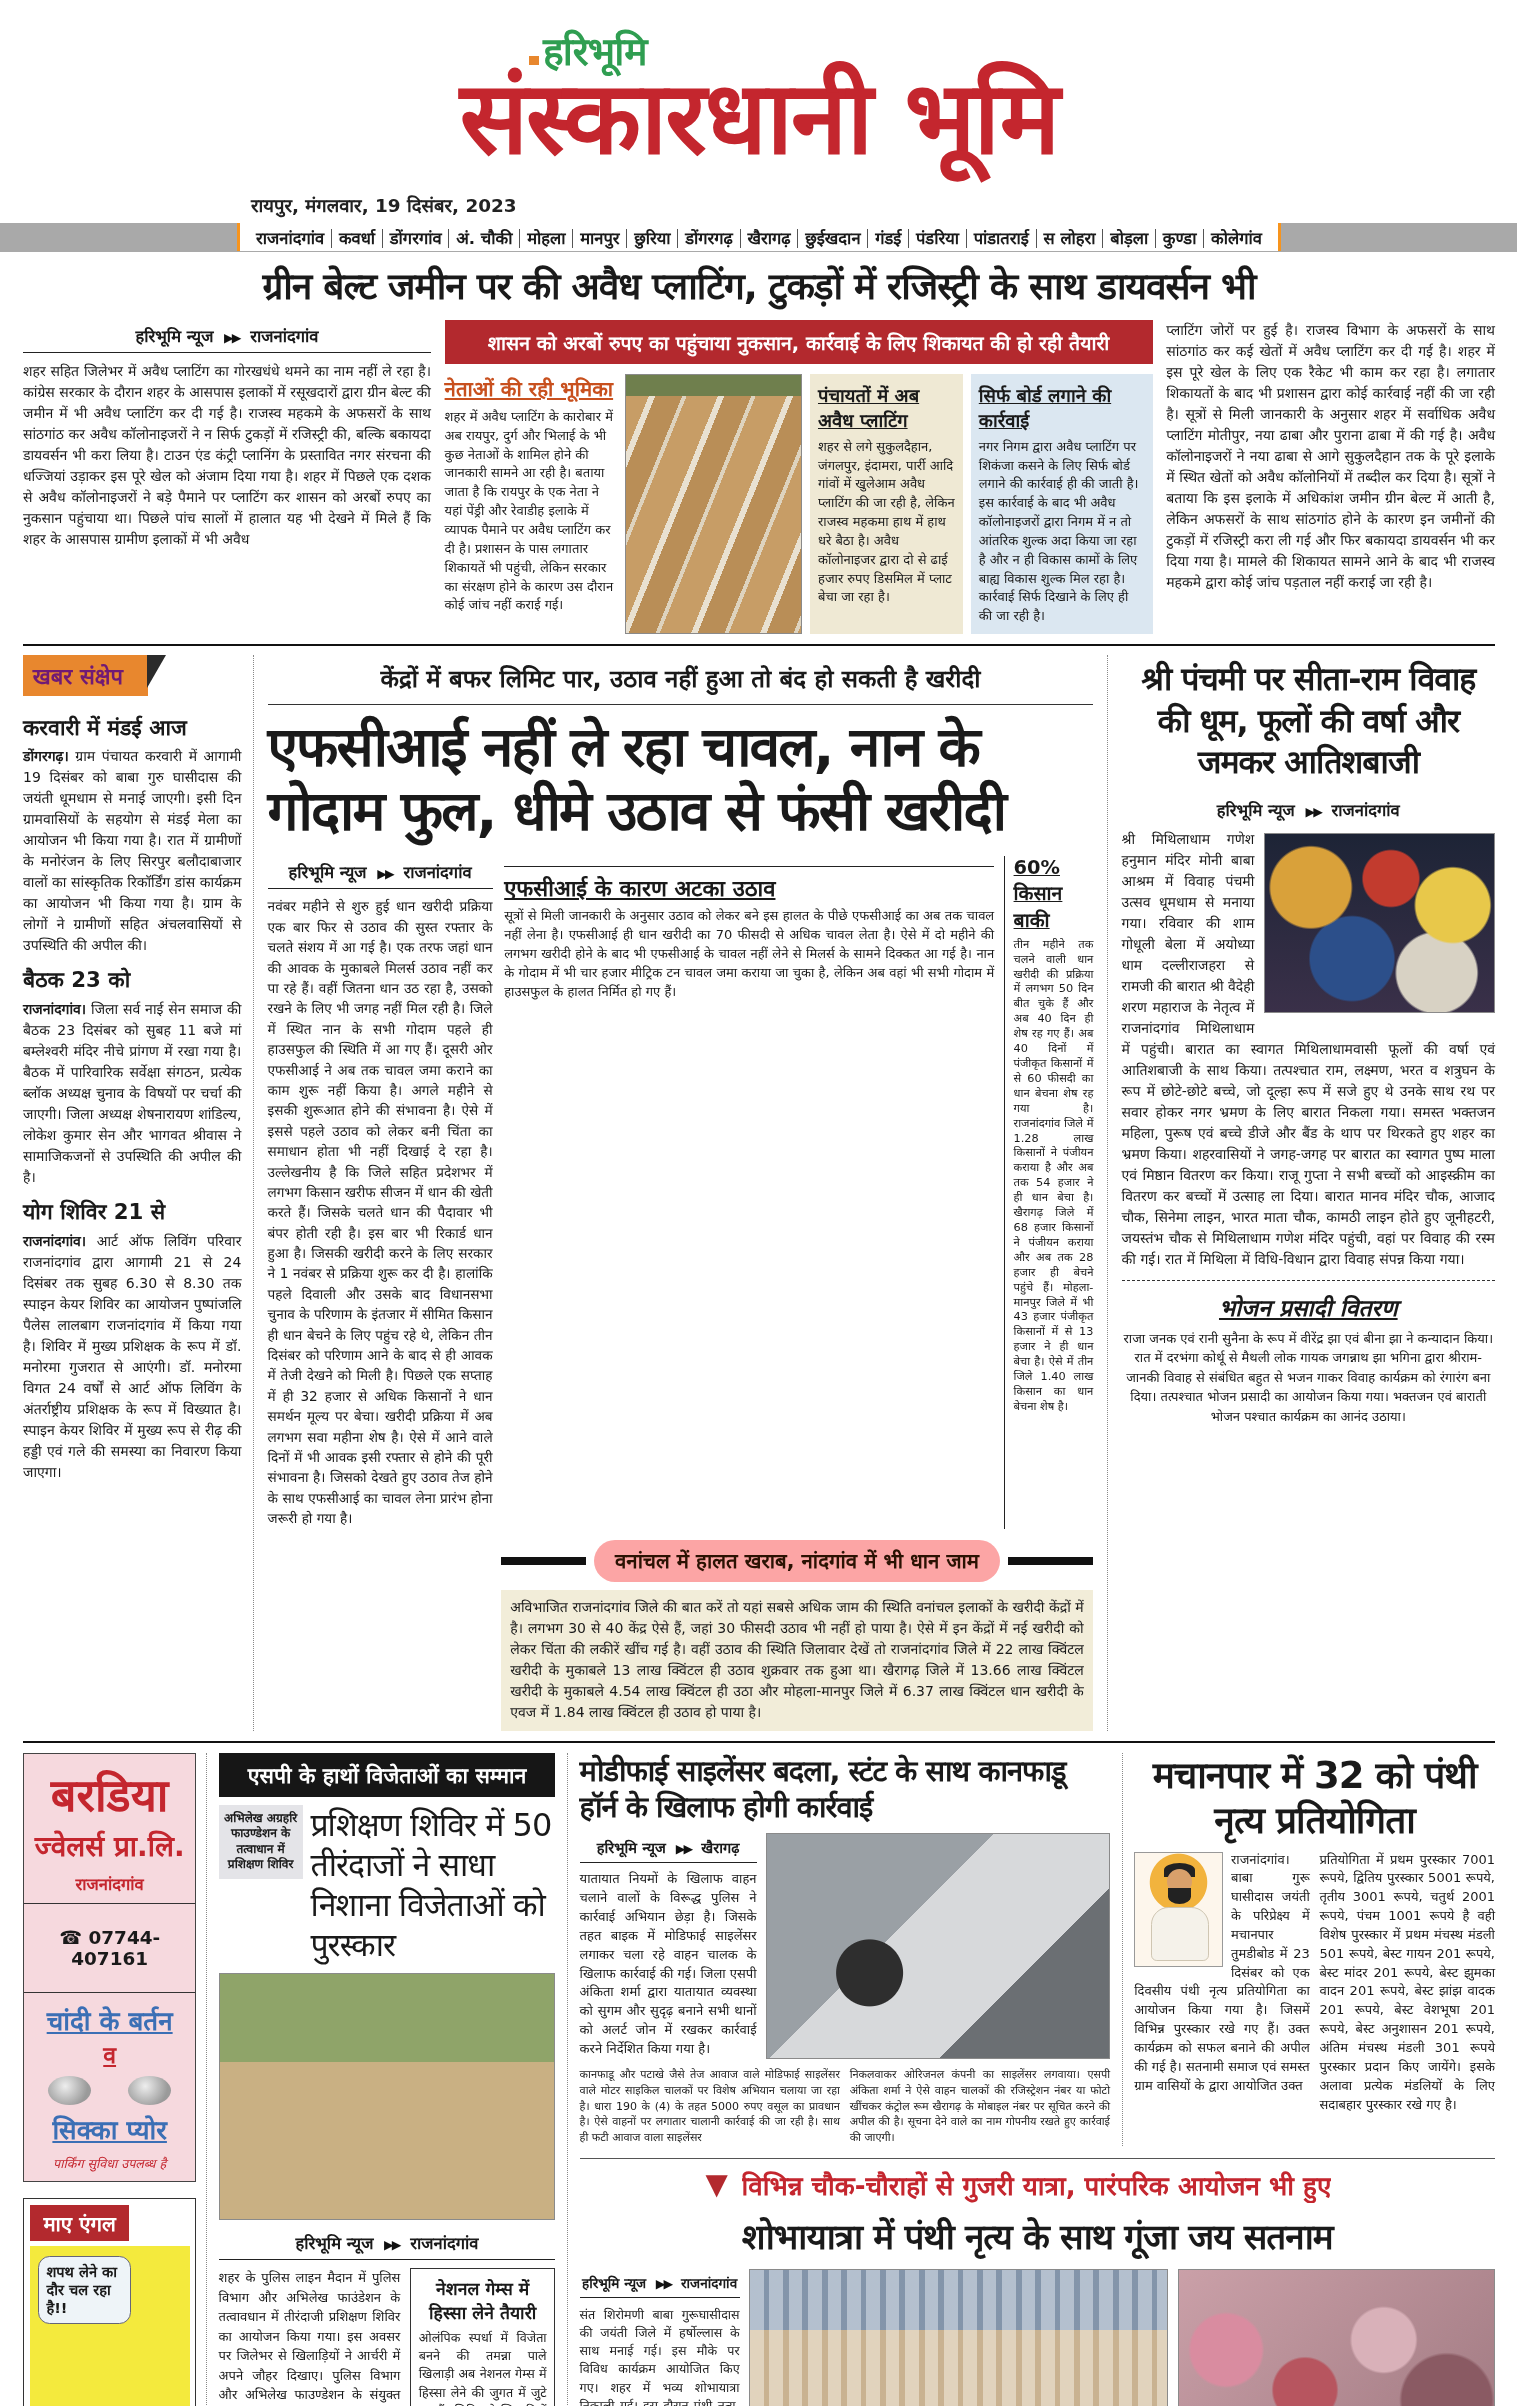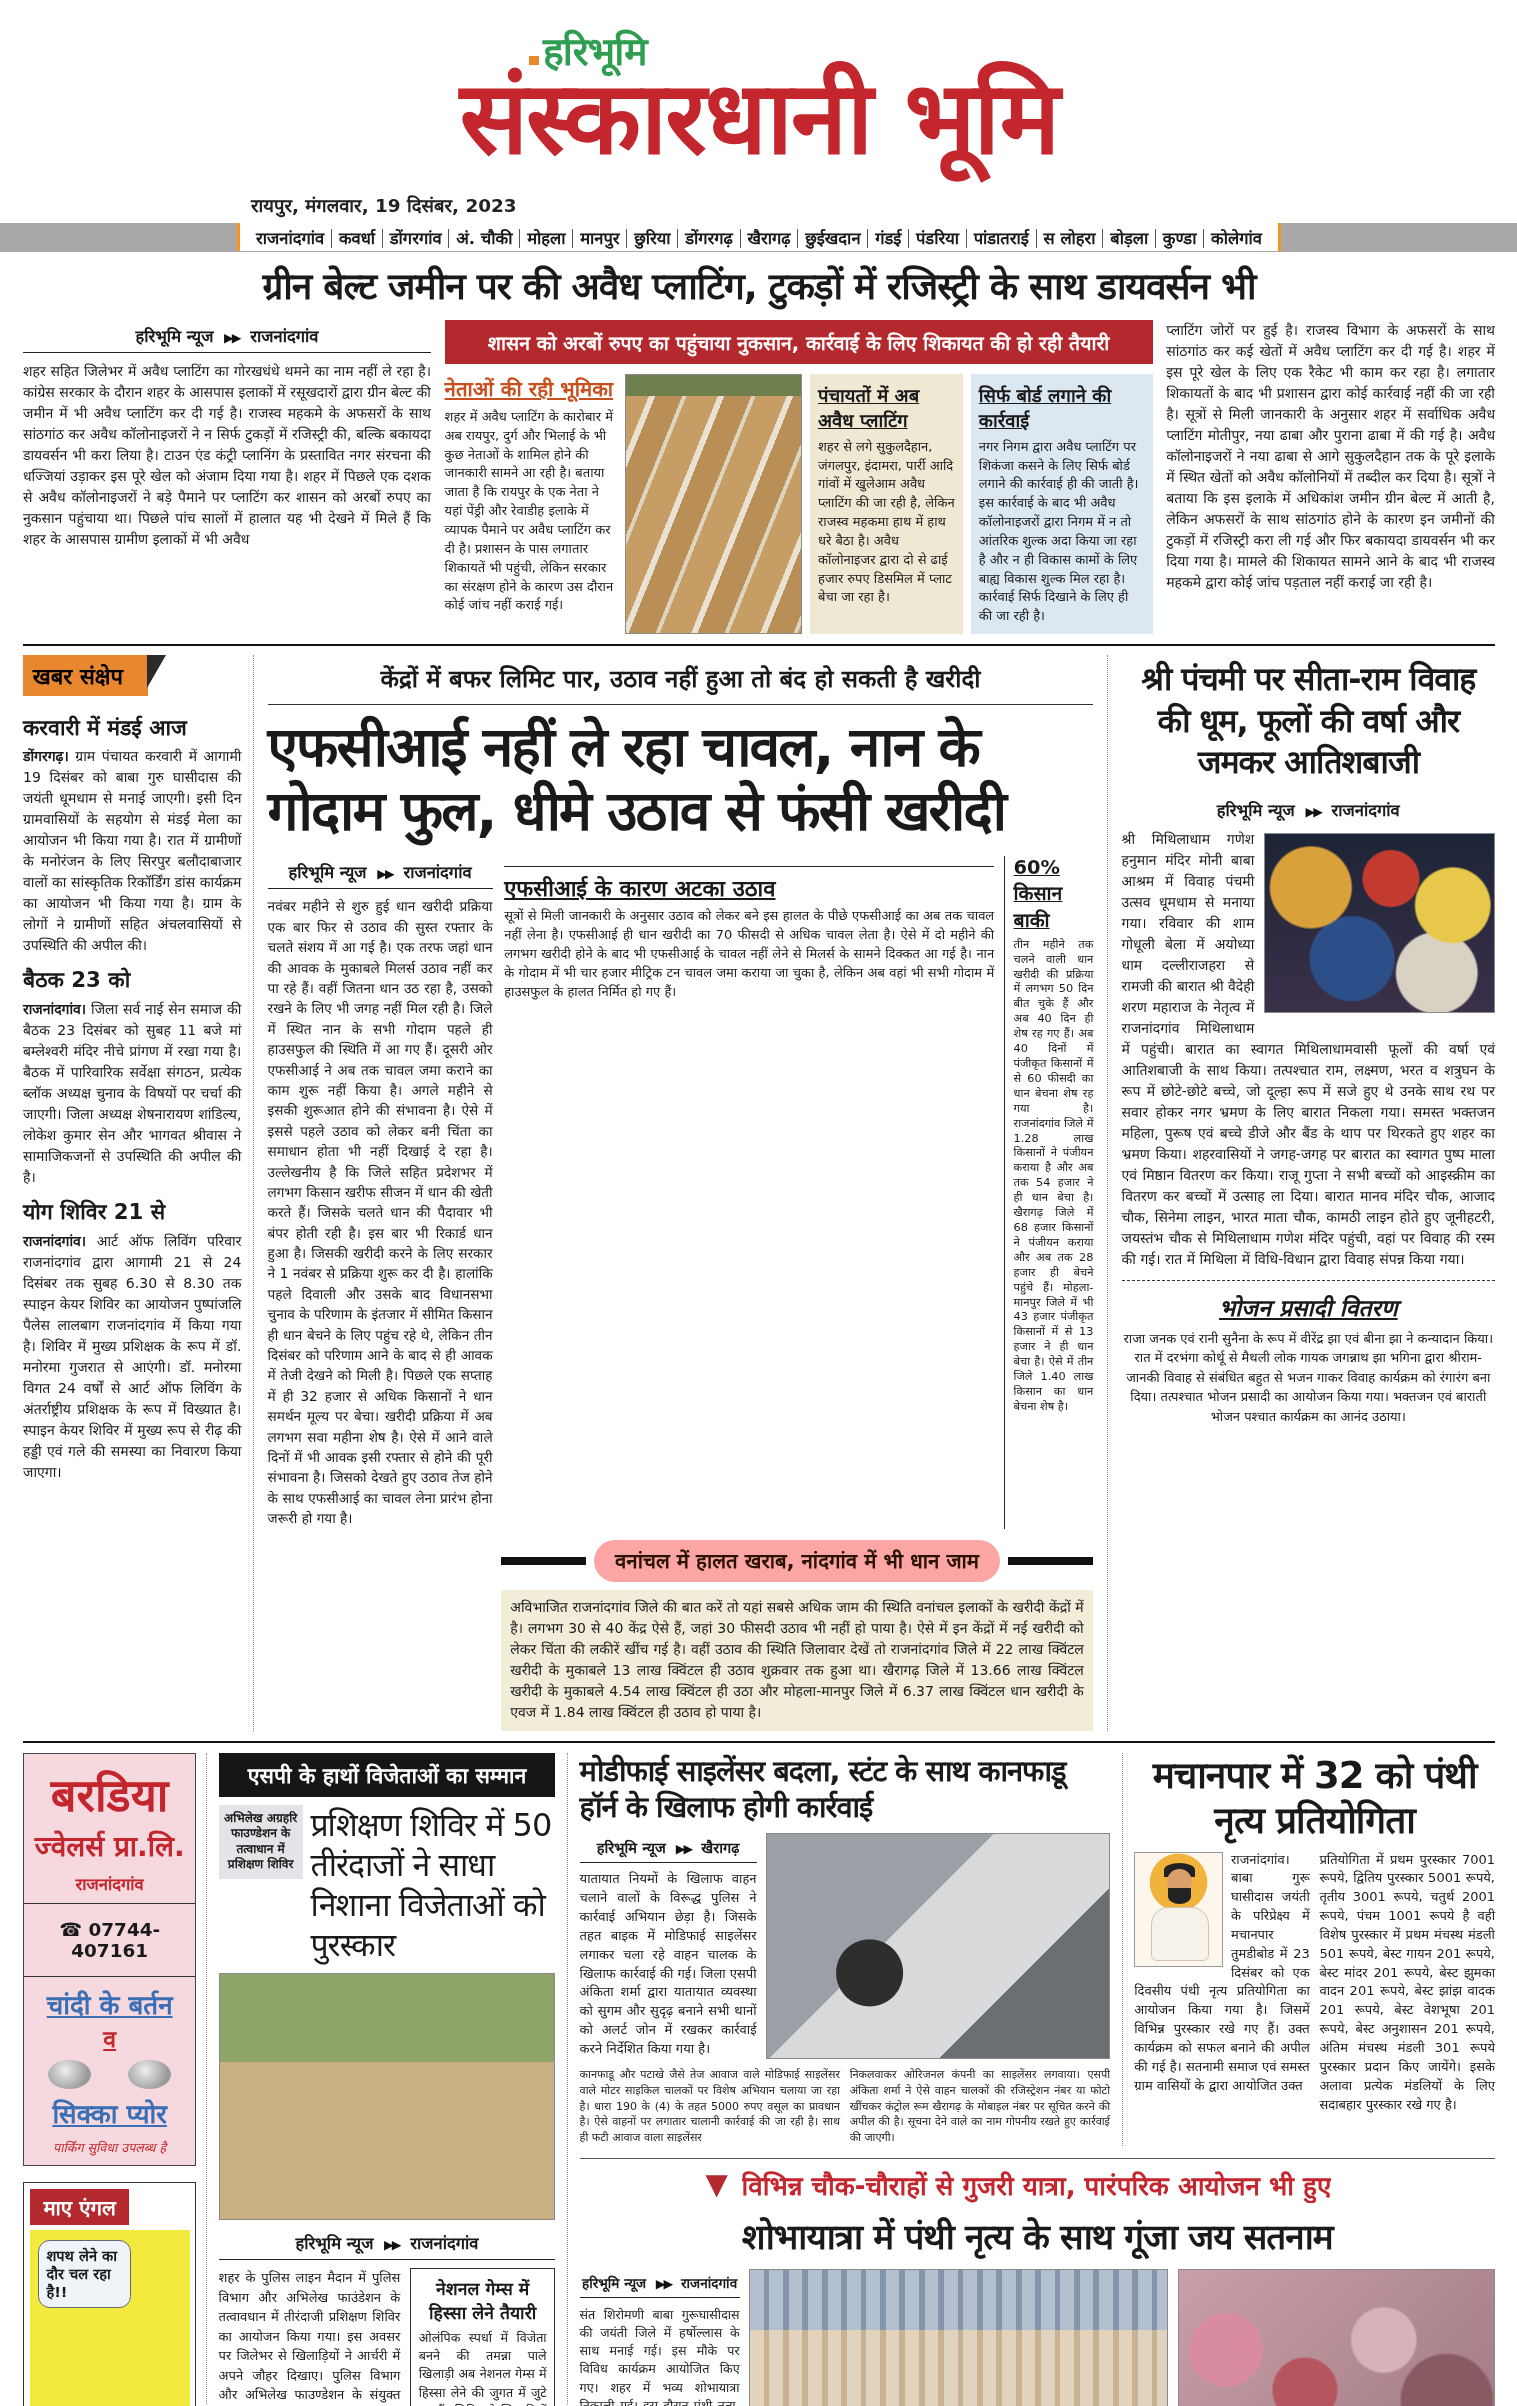--- a/index.html
+++ b/index.html
@@ -43,21 +43,21 @@
        repeating-linear-gradient(112deg,#c79d66 0 29px,#e9e1d1 29px 35px,#b98e57 35px 60px,#ded3be 60px 64px);
   }
   .box-cream { width:153px; flex:none; background:#efe9d4; padding:7.8px; }
   .box-cream h4 { font-size:18.4px; font-weight:bold; text-decoration:underline; margin-bottom:5.8px; }
   .box-blue { flex:1; background:#dbe7f1; padding:7.8px; }
   .box-blue h4 { font-size:18.4px; font-weight:bold; text-decoration:underline; margin-bottom:5.8px; }
 
   
   .midband { display:flex; margin-top:7.8px; }
   .briefs { width:231px; flex:none; padding-right:11.6px; border-right:1px dotted #888; }
-  .briefs-header { background:#e8872e; color:#000000; font-size:22px; font-weight:bold; text-align:center; padding:4.9px 25px 5.8px 9.7px; position:relative; display:inline-block; margin-bottom:7.8px; }
+  .briefs-header { background:#e8872e; color:#701a75; font-size:22px; font-weight:bold; text-align:center; padding:4.9px 25px 5.8px 9.7px; position:relative; display:inline-block; margin-bottom:7.8px; }
   .briefs-header::after { content:""; position:absolute; right:-17.5px; top:0; border-left:19.4px solid #2b2b2b; border-bottom:33px solid transparent; }
   .brief-item h4 { font-size:21.3px; font-weight:bold; margin:7.8px 0 5.8px; }
   .brief-item p { font-size:14px; line-height:1.5; text-align:justify; }
   .brief-item .place { font-weight:bold; }
 
   .fci { width:854px; flex:none; padding:0 13.6px; border-right:1px dotted #888; }
   .fci-kicker { font-size:24px; font-weight:bold; text-align:center; border-bottom:1.9px solid #333; padding:5.8px 0 9.7px; white-space:nowrap; overflow:hidden; }
   .fci-headline { font-size:55px; font-weight:bold; letter-spacing:-1.9px; line-height:1.18; text-align:left; padding:9.7px 0 11.6px; }
   .fci-row { display:flex; gap:11.6px; }
   .fci-bodycol { width:225px; flex:none; }
@@ -111,21 +111,21 @@
   .botband { display:flex; margin-top:7.8px; }
   .col-ads { width:184px; flex:none; padding-right:9.7px; border-right:1px dotted #888; }
   .col-archery { width:361px; flex:none; padding:0 11.6px; border-right:1px dotted #888; }
   .col-rightwrap { flex:1; padding-left:11.6px; }
 
   
   .ad-jewel { border:1.9px solid #444; background:#f6d9de; text-align:center; padding:9.7px 5.8px; }
   .ad-name { color:#c4262e; font-size:45px; font-weight:bold; }
   .ad-sub { color:#c4262e; font-size:28px; font-weight:bold; margin-top:1.9px; }
   .ad-city { color:#c4262e; font-size:16.5px; font-weight:bold; margin:7.8px 0; }
-  .ad-phone { border-top:1.9px solid #333; border-bottom:1.9px solid #333; padding:15px 0; font-size:18.4px; font-weight:bold; margin:5.8px -5.8px; }
+  .ad-phone { border-top:1.9px solid #333; border-bottom:1.9px solid #333; padding:23px 0; font-size:18.4px; font-weight:bold; margin:5.8px -5.8px; }
   .ad-item1 { color:#3b6fb5; font-size:26px; font-weight:bold; text-decoration:underline; margin-top:9.7px; }
   .ad-conj { color:#c4262e; font-size:23px; font-weight:bold; text-decoration:underline; }
   .silver-row { display:flex; justify-content:space-around; margin:5.8px 0; }
   .silver-icon { width:43px; height:29px; border-radius:50%; background:radial-gradient(circle at 40% 35%, #eee, #9a9a9a 70%); }
   .ad-item2 { color:#3b6fb5; font-size:26px; font-weight:bold; text-decoration:underline; }
   .ad-foot { color:#c4262e; font-size:12.6px; font-style:italic; margin-top:7.8px; }
 
   
   .cartoon { border:1px solid #333; margin-top:15.5px; }
   .cartoon-label { background:#b3292e; color:#fff; font-size:20.4px; font-weight:bold; display:inline-block; padding:3.9px 13.6px; margin:5.8px 0 0 5.8px; }

